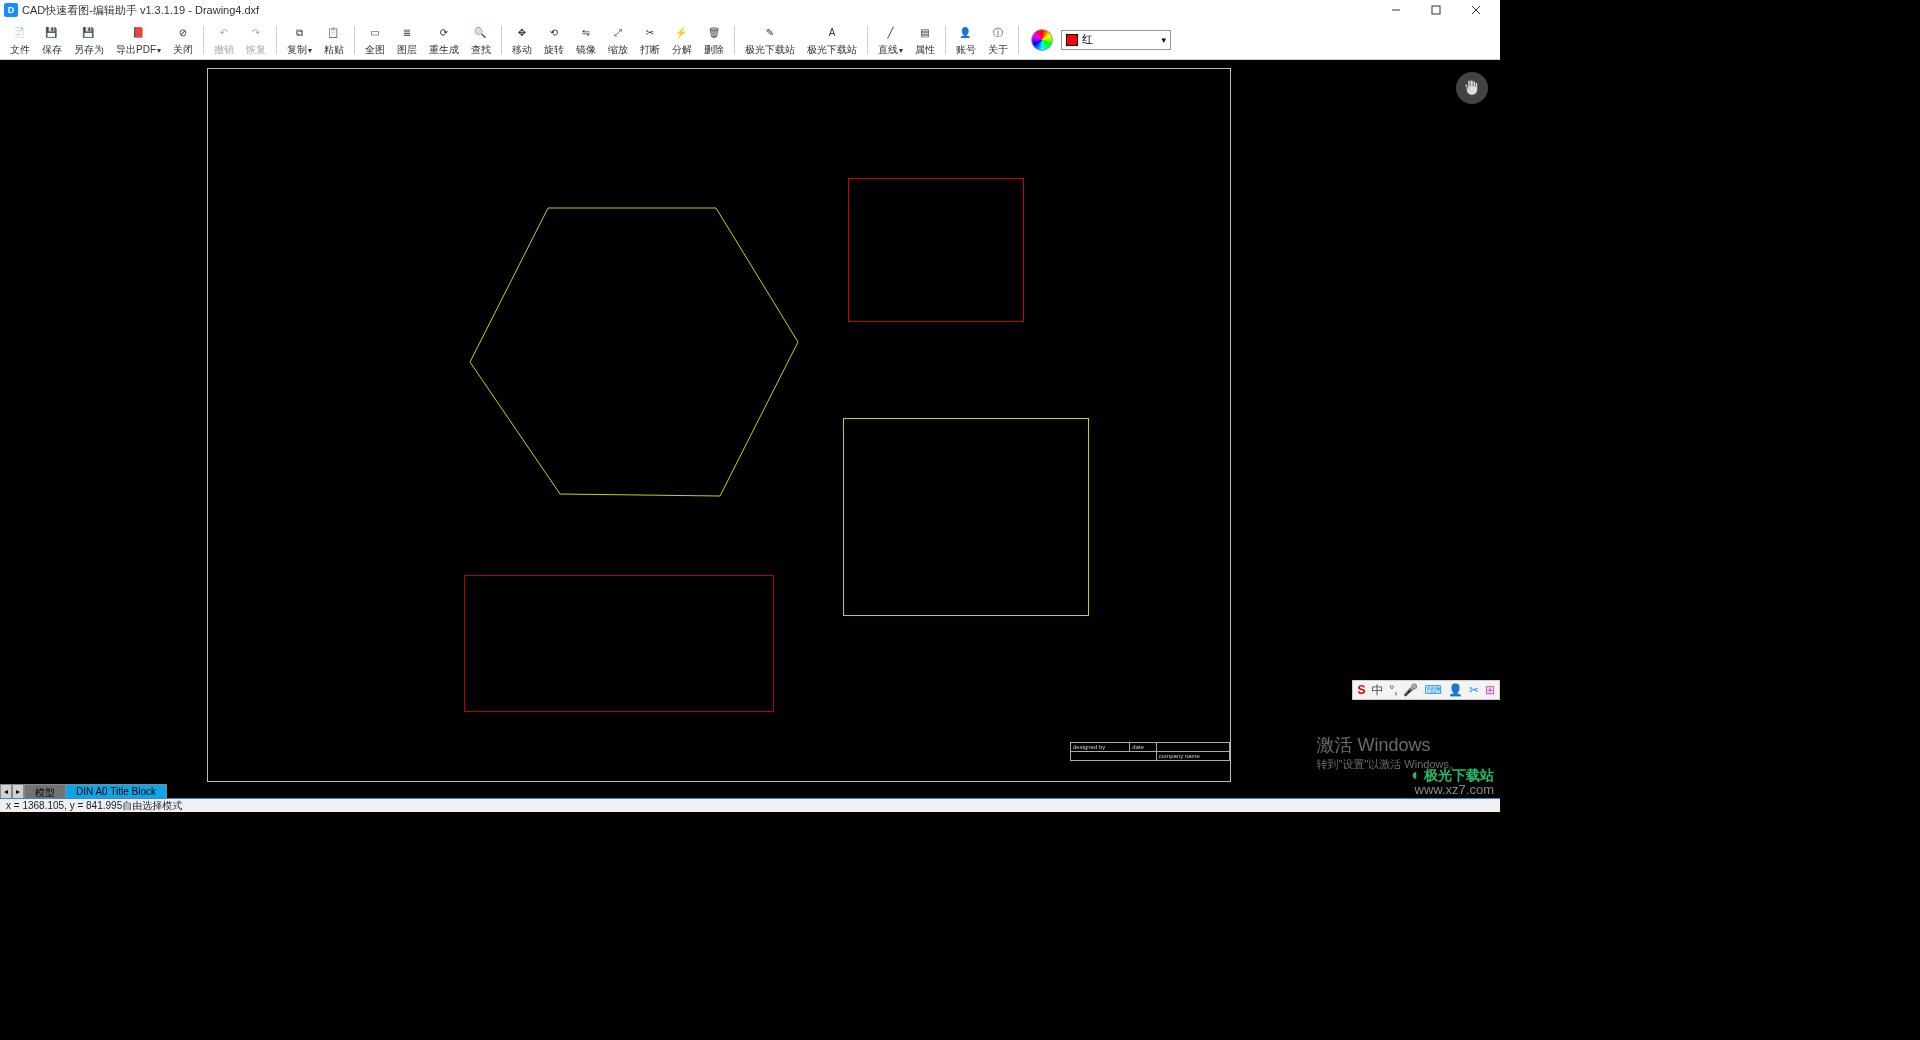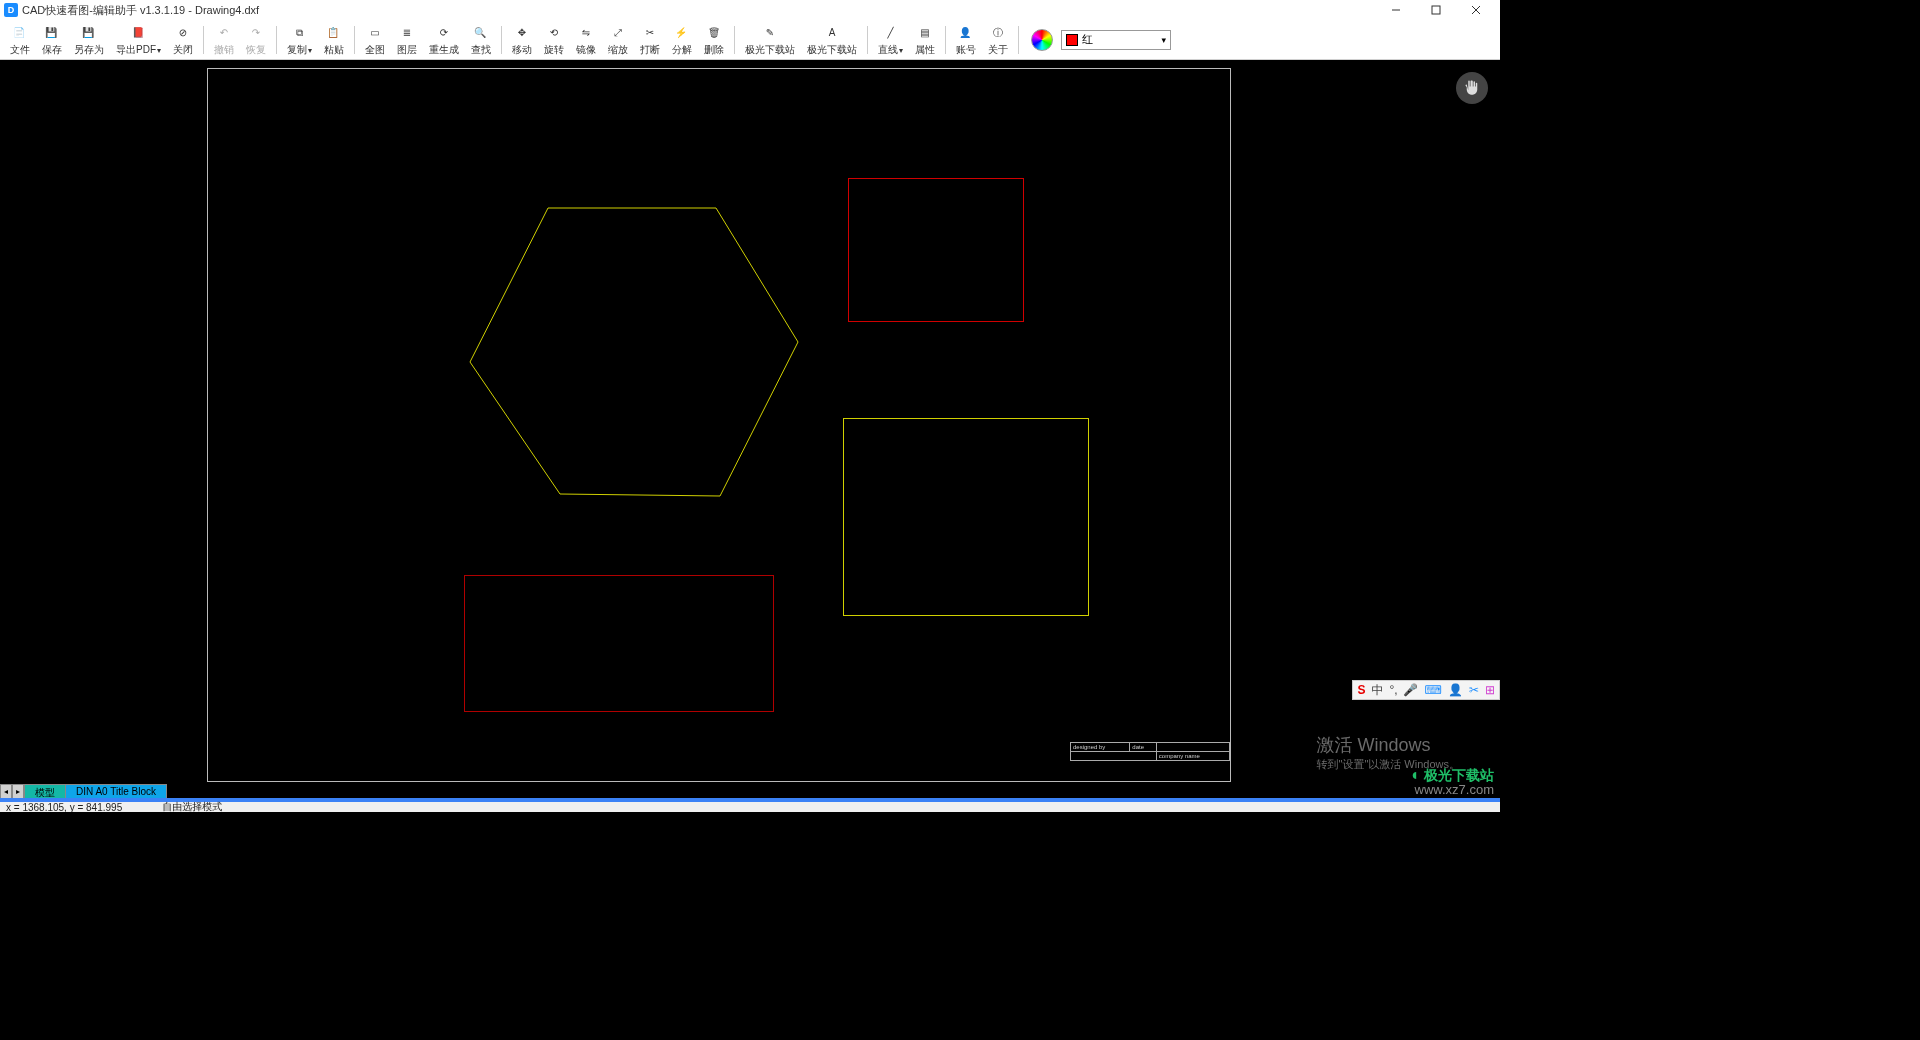--- a/index.html
+++ b/index.html
@@ -41,26 +41,26 @@
 .titleblock { position:absolute; right: 270px; bottom: 6px; width: 160px; height: 40px; font-size: 6px; color:#ccc;}
 .titleblock table{ border-collapse:collapse; width:100%;}
 .titleblock td{ border:1px solid #aaa; padding:0 2px; font-size:6px; line-height:8px;}
 
 
 .panbtn { position:absolute; right:12px; top:72px; width:32px;height:32px;border-radius:50%; background:#444; display:flex;align-items:center;justify-content:center;}
 
 
 .tabs { position:absolute; left:0; bottom:12px; display:flex; height:16px; font-size:10px;}
 .tab { background:#0ea5e9; border:1px solid #888; border-bottom:none; padding:1px 10px; margin-right:-1px; color:#000;}
-.tab.active{ background:#14b8a6;}
+.tab.active{ background:#737373;}
 .tab-scroll{ display:flex; background:#d0d0d0;}
 .tab-scroll span{ width:12px; text-align:center; border:1px solid #888; font-size:8px; line-height:13px;}
 
 
-.status { position:absolute; left:0; right:0; bottom:0; height:14px; background:#f0f0f0; border-top:4px solid #3b82f6; display:flex; align-items:center; font-size:10px; color:#222; padding:0 6px; gap:40px;}
+.status { position:absolute; left:0; right:0; bottom:0; height:14px; background:#f0f0f0; border-top:1px solid #3b82f6; display:flex; align-items:center; font-size:10px; color:#222; padding:0 6px; }
 
 
 .activate { position:absolute; right:40px; bottom:40px; color:#6b6b6b; text-align:left;}
 .activate .l1{ font-size:18px;}
 .activate .l2{ font-size:11px;}
 
 
 .ime { position:absolute; right:0; bottom:112px; height:20px; background:#f4f4f4; border:1px solid #ccc; display:flex; align-items:center; font-size:11px; padding:0 4px; gap:6px; color:#444;}
 .ime .s{ color:#e60000; font-weight:bold;}
 .ime span{ font-size:12px;}

